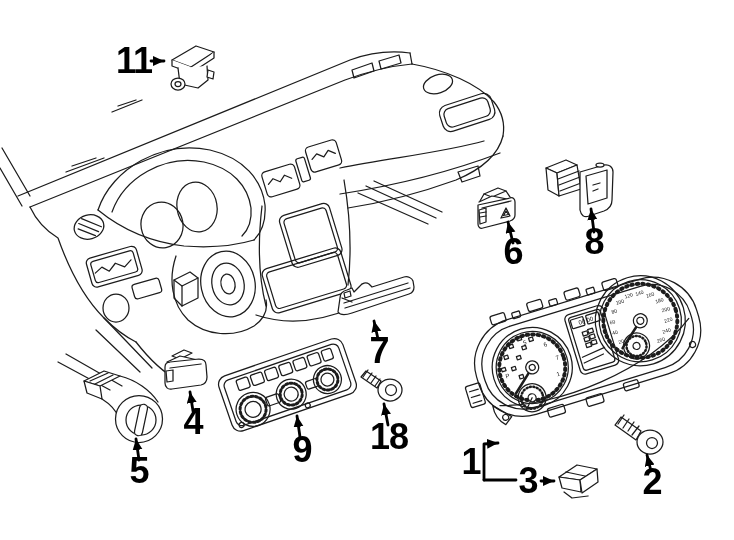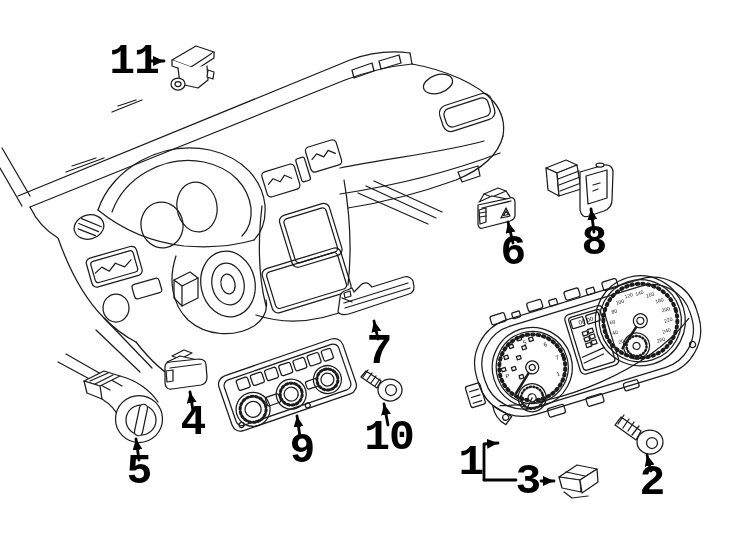--- a/index.html
+++ b/index.html
@@ -1,21 +1,21 @@
 <!DOCTYPE html>
 <html><head>
 <meta charset="utf-8">
 <style>
   html,body{margin:0;padding:0;background:#fff;}
   .stage{position:relative;width:734px;height:540px;background:#fff;overflow:hidden;
          font-family:"Liberation Sans",sans-serif;}
   .stage svg{position:absolute;left:0;top:0;}
   .callout{position:absolute;transform:translate(-50%,-50%);font-weight:bold;
-           font-size:43px;line-height:1;color:#000;letter-spacing:-1px;
-           font-family:Liberation Mono, monospace;user-select:none;}
+           font-size:36px;line-height:1;color:#000;letter-spacing:-1px;
+           font-family:Liberation Sans, sans-serif;user-select:none;}
 </style>
 </head>
 <body>
 
 <div class="stage">
 <svg width="734" height="540" viewBox="0 0 734 540">
   <defs>
     <marker id="arr" markerUnits="userSpaceOnUse" markerWidth="13" markerHeight="11" refX="11" refY="5" orient="auto">
       <path d="M0 0 L11 5 L0 10 Z" fill="#000" stroke="none"></path>
     </marker>
@@ -363,15 +363,15 @@
 
 <div class="callout" style="left:471px;top:462px">1</div>
 <div class="callout" style="left:652px;top:482px">2</div>
 <div class="callout" style="left:528px;top:481px">3</div>
 <div class="callout" style="left:193px;top:422px">4</div>
 <div class="callout" style="left:139px;top:471px">5</div>
 <div class="callout" style="left:513px;top:252px">6</div>
 <div class="callout" style="left:379px;top:351px">7</div>
 <div class="callout" style="left:594px;top:242px">8</div>
 <div class="callout" style="left:302px;top:450px">9</div>
-<div class="callout" style="left:389px;top:437px">10</div>
+<div class="callout" style="left:389px;top:437px">18</div>
 <div class="callout" style="left:134px;top:61px">11</div>
 </div>
 
 </body></html>

